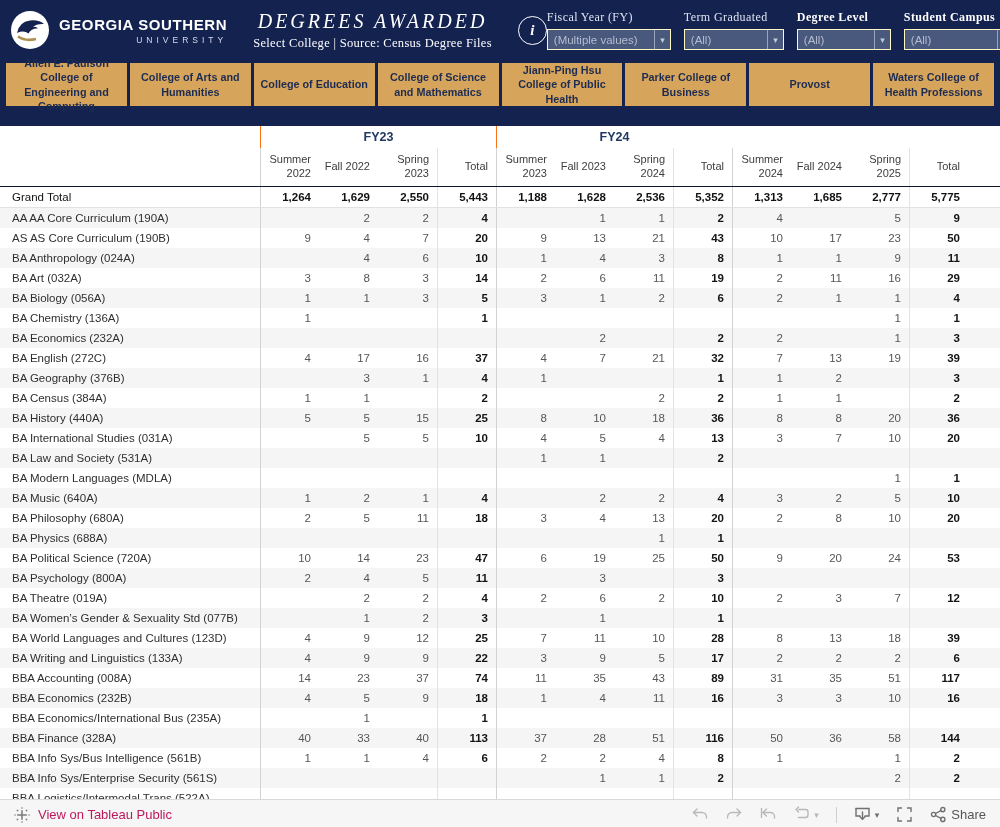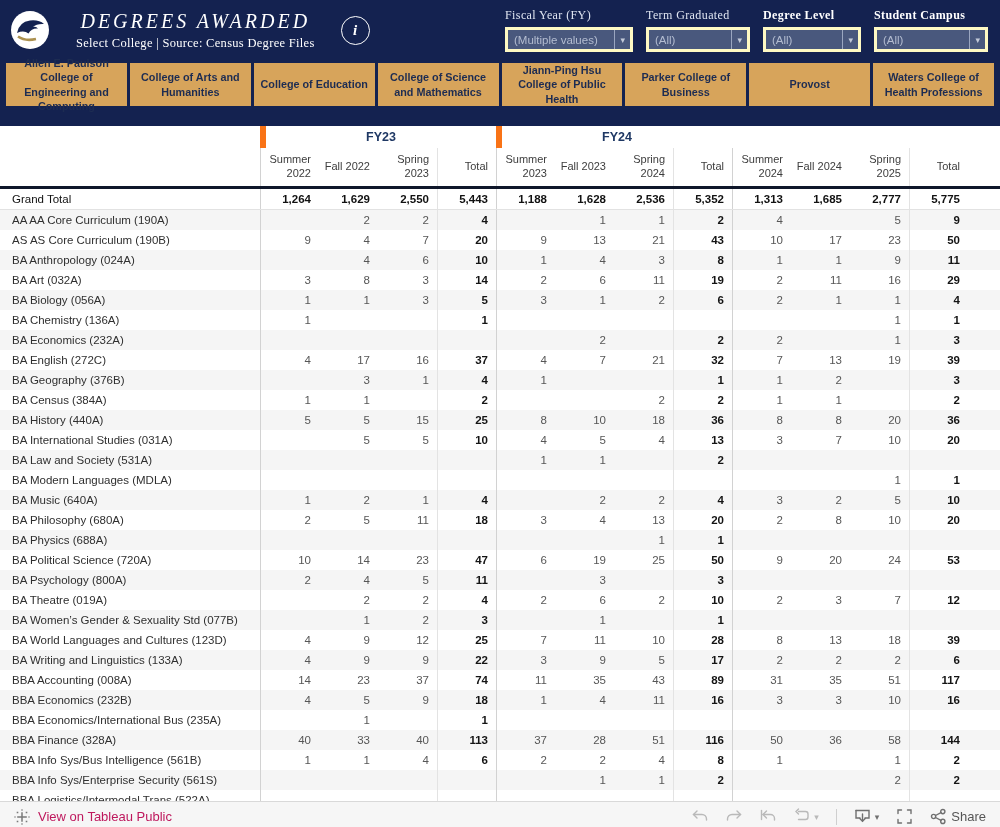--- a/index.html
+++ b/index.html
@@ -18,44 +18,44 @@
   .title{font-size:20px;letter-spacing:3px;white-space:nowrap;font-style:italic;}
   .subtitle{font-size:12.5px;margin-top:3px;letter-spacing:.3px;white-space:nowrap;}
   .info-btn{width:27px;height:27px;border:1.6px solid #fff;border-radius:50%;
        color:#fff;display:flex;align-items:center;justify-content:center;
        font-family:"Liberation Serif",serif;font-style:italic;font-weight:700;
        font-size:15px;margin-left:26px;flex:none;cursor:pointer;}
   .filter-bar{margin-left:auto;display:flex;gap:13px;padding-right:2px;}
   .filter .flabel{font-family:"Liberation Serif","DejaVu Serif",serif;color:#dfe5f1;
        font-size:12px;margin-bottom:4px;letter-spacing:.4px;white-space:nowrap;}
   .filter.bold .flabel{font-weight:700;color:#fff;}
-  .fdd{height:19px;background:#49587d;border:3px solid #fef9c3;display:flex;
+  .fdd{height:19px;background:#49587d;border:1px solid #fef9c3;display:flex;
        align-items:center;color:#b4bdd1;font-size:11.5px;padding-left:6px;
        box-sizing:content-box;cursor:pointer;}
   .fdd .fval{flex:1;overflow:hidden;white-space:nowrap;}
   .fdd .caret{color:#c3cad9;font-size:9px;border-left:1px solid #9aa6c0;
        padding:0 5px;height:100%;display:flex;align-items:center;}
   .filter:nth-child(1) .fdd{width:116px;}
   .filter:nth-child(2) .fdd{width:92px;}
   .filter:nth-child(3) .fdd{width:86px;}
   .filter:nth-child(4) .fdd{width:102px;}
 
   
   .tab-strip{height:66px;background:#142250;display:flex;gap:3px;
        padding:3px 6px 20px;box-sizing:border-box;flex:none;}
   .tab{flex:1;background:#D7A45B;color:#1d2c52;font-weight:700;font-size:10.8px;
        line-height:1.3;display:flex;align-items:center;justify-content:center;
        text-align:center;padding:2px 3px;cursor:pointer;}
 
   
   .fy-row{display:grid;grid-template-columns:260px repeat(3,236px);height:22px;flex:none;}
-  .fy-cell{color:#1F3864;font-weight:700;font-size:12.5px;border-left:6px solid #f97316;
+  .fy-cell{color:#1F3864;font-weight:700;font-size:12.5px;border-left:1px solid #f97316;
        display:flex;align-items:center;justify-content:center;cursor:pointer;}
   .sub-row{display:grid;grid-template-columns:260px repeat(12,59px);height:38px;
-       border-bottom:3px solid #0f172a;box-sizing:content-box;flex:none;}
+       border-bottom:1px solid #0f172a;box-sizing:content-box;flex:none;}
   .sub-cell{font-size:11px;color:#3d3d3d;line-height:1.25;display:flex;
        align-items:center;justify-content:flex-end;text-align:right;
        padding-right:8px;cursor:pointer;}
   .group-start{border-left:1px solid #d2d2d2;}
   .pre-total{border-left:1px solid #e3e3e3;}
 
   
   .row{display:grid;grid-template-columns:260px repeat(12,59px);height:20px;
        font-size:11.5px;flex:none;}
   .rlabel{padding-left:12px;color:#2f2f2f;white-space:nowrap;overflow:hidden;
@@ -89,20 +89,24 @@
 
 <div class="app">
 
   <div class="top">
     <div class="logo">
       <svg width="40" height="40" viewBox="0 0 40 40">
         <circle cx="20" cy="20" r="19" fill="#ffffff"></circle>
         <path d="M7 23 Q9 12 20 10.5 Q29 9.5 34 14 Q26.5 13.5 23 17 Q26 16 28 18.5 Q21.5 18 18.5 23.5 Q14 20 7 23 Z" fill="#142250"></path>
         <path d="M8 26.5 Q15 31.5 26 29" stroke="#ac9150" stroke-width="2.6" fill="none"></path>
       </svg>
+      <div class="logo-text">
+        <div class="l1">GEORGIA SOUTHERN</div>
+        <div class="l2">UNIVERSITY</div>
+      </div>
     </div>
     <div class="title-block">
       <div class="title">DEGREES AWARDED</div>
       <div class="subtitle">Select College | Source: Census Degree Files</div>
     </div>
     <div class="info-btn">i</div>
     <div class="filter-bar">
         <div class="filter">
           <div class="flabel">Fiscal Year (FY)</div>
           <div class="fdd">

